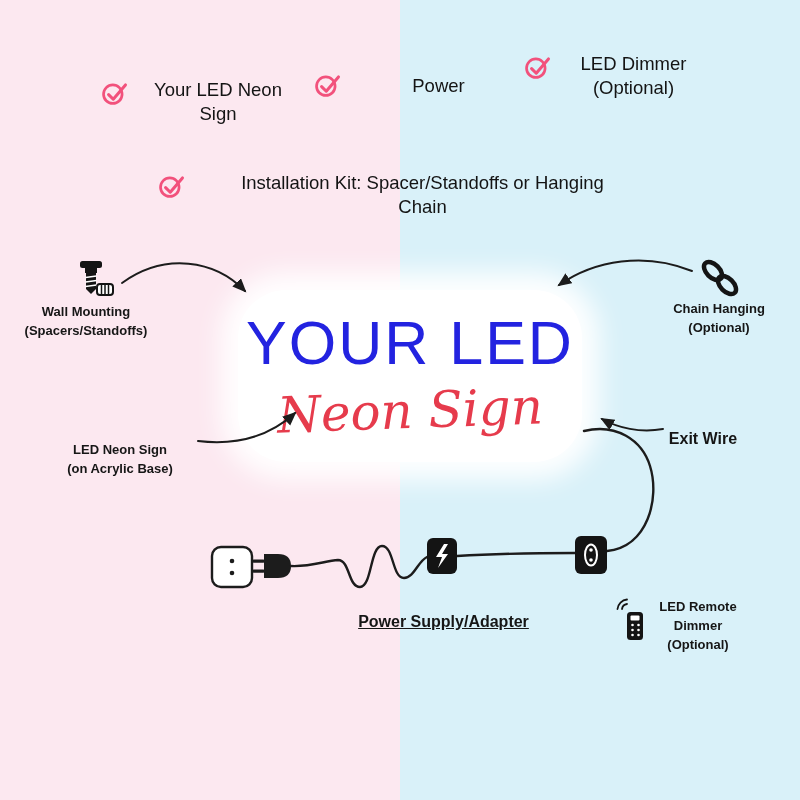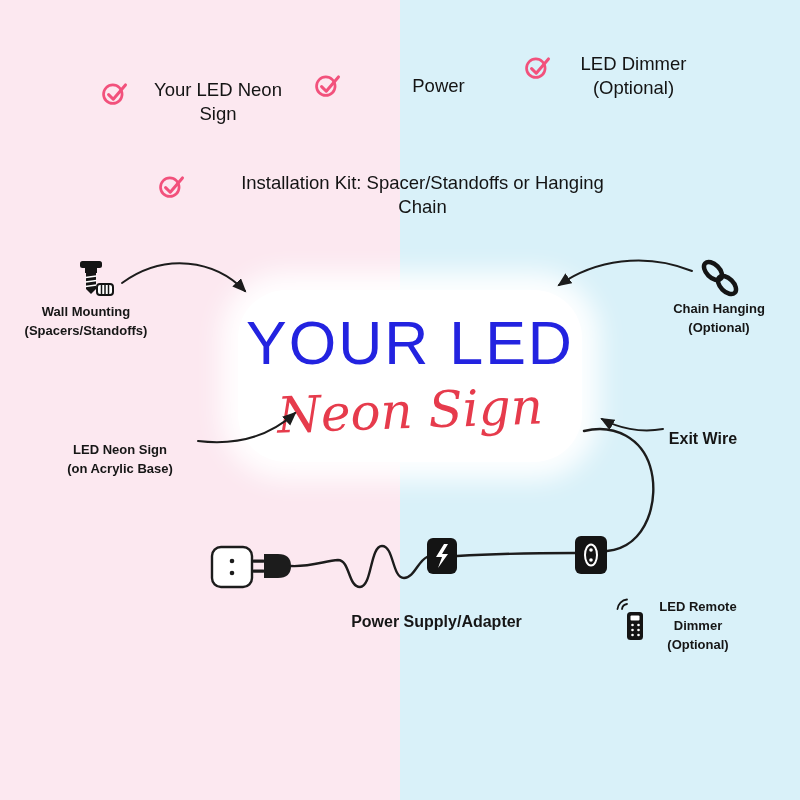--- a/index.html
+++ b/index.html
@@ -172,21 +172,21 @@
     <div>(on Acrylic Base)</div>
   </div>
 
   <div class="label" style="left:633px;top:300px;width:172px;">
     <div>Chain Hanging</div>
     <div>(Optional)</div>
   </div>
 
   <div class="label label-bold" style="left:645px;top:427px;width:116px;">Exit Wire</div>
 
-  <div class="label label-bold" style="left:329px;top:610px;width:215px;">Power Supply/Adapter</div>
+  <div class="label label-bold" style="left:336px;top:610px;width:215px;text-decoration:underline;">Power Supply/Adapter</div>
 
   <div class="label" style="left:650px;top:598px;width:96px;text-align:center;">
     <div>LED Remote</div>
     <div>Dimmer</div>
     <div>(Optional)</div>
   </div>
 
 </div>
 
 </body></html>

